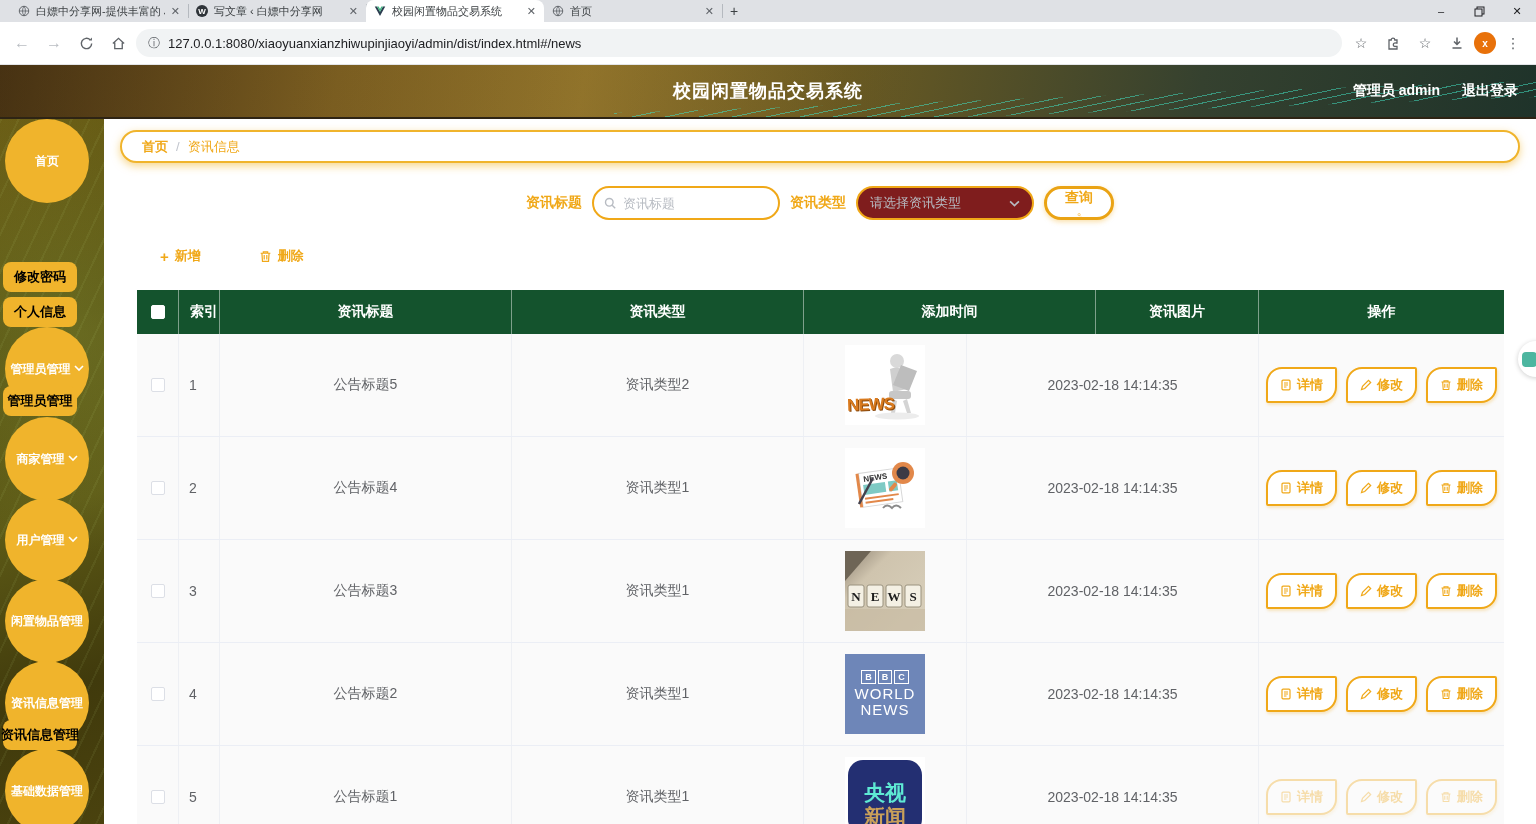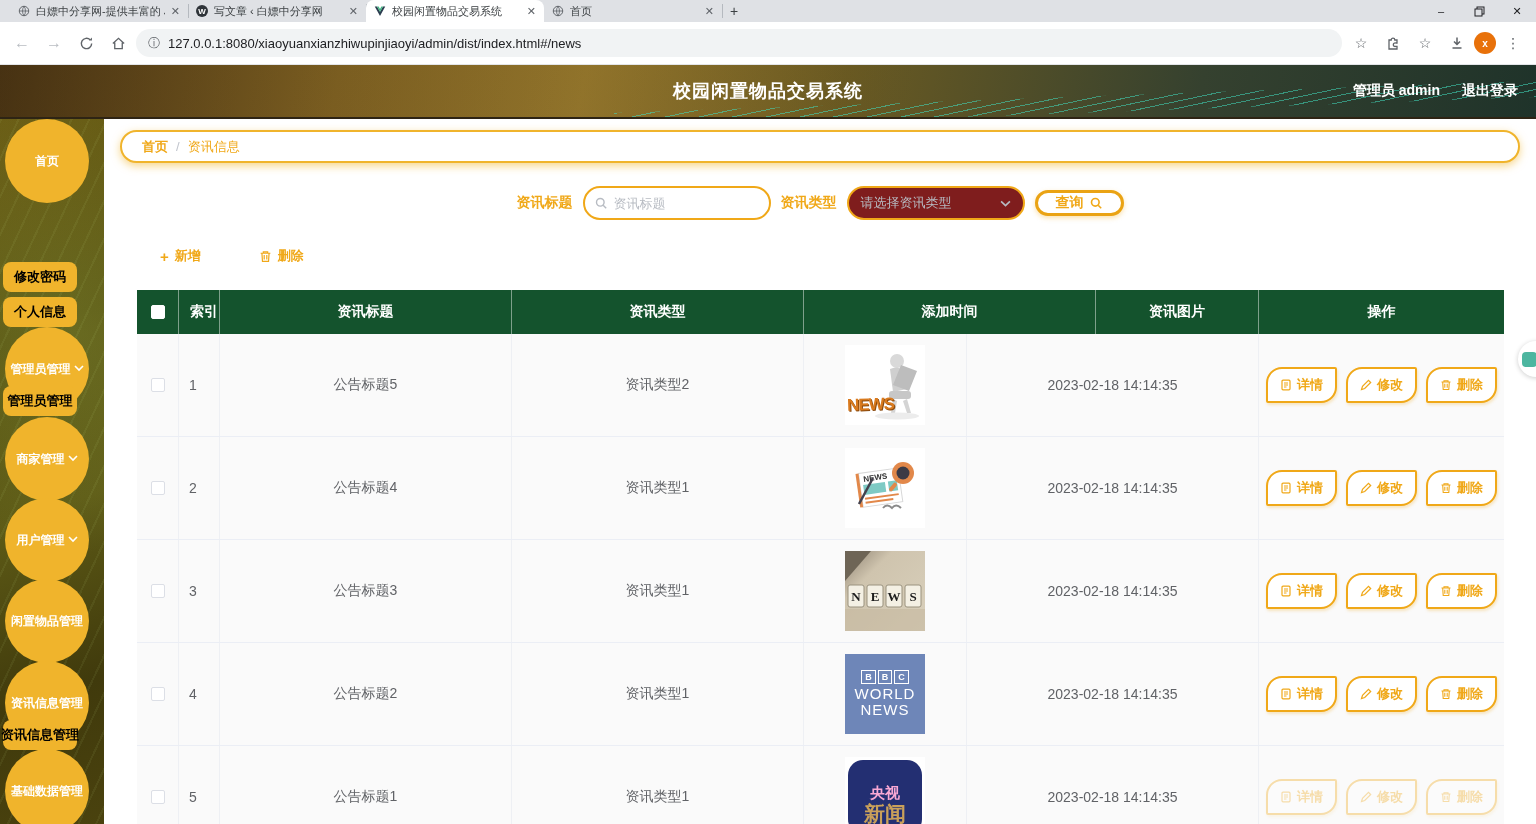--- a/index.html
+++ b/index.html
@@ -71,23 +71,23 @@
   .search-row { margin-top:23px; display:flex; align-items:center; justify-content:center; gap:10px; }
   .search-label { color:#f0a818; font-size:14px; font-weight:bold; }
   .pill-input { width:188px; height:34px; border:2px solid #f0a818; border-radius:17px; display:flex; align-items:center;
     padding:0 10px; gap:6px; background:#fff; }
   .pill-input input { border:none; outline:none; flex:1; font-size:13px; color:#606266; background:transparent; width:100%;
     font-family:"Liberation Sans",sans-serif; }
   .pill-input input::placeholder { color:#b7bbc2; }
   .pill-select { width:178px; height:34px; border:2px solid #f0a818; border-radius:17px; display:flex; align-items:center;
     padding:0 12px; background:#7f1d1d; cursor:pointer; }
   .select-placeholder { flex:1; font-size:13px; color:#b7bbc2; }
-  .query-btn { height:26px; padding:0 18px; border:3px solid #eaa314; border-radius:17px; background:#fff; display:flex;
+  .query-btn { height:34px; padding:0 18px; border:3px solid #eaa314; border-radius:17px; background:#fff; display:flex;
     align-items:center; gap:6px; color:#f0a818; font-size:14px; font-weight:bold; cursor:pointer;
-    box-shadow:0 2px 5px rgba(240,168,24,.35); font-family:"Liberation Sans",sans-serif; }
+    box-shadow:0 2px 5px rgba(240,168,24,.35); font-family:"Liberation Sans",sans-serif;flex-direction:column; }
 
   
   .toolbar { margin:27px 0 0 56px; display:flex; align-items:center; gap:58px; }
   .tool-btn { display:flex; align-items:center; gap:6px; color:#f0a818; font-size:13px; font-weight:bold; cursor:pointer;
     background:none; border:none; font-family:"Liberation Sans",sans-serif; }
   .tool-btn .plus { font-size:15px; }
 
   
   .table { margin:25px 0 0 33px; width:1367px; font-size:14px; }
   .thead { display:flex; background:#14532d; color:#fff; font-weight:bold; height:44px; align-items:center; }
@@ -118,21 +118,21 @@
   .img1 .news-word { position:absolute; left:2px; bottom:10px; color:#d97a1e; font-weight:bold; font-size:17px;
     letter-spacing:-1px; transform:rotate(-2deg); text-shadow:1px 1px 0 #8a4a0e; }
   .img3 { background:linear-gradient(135deg,#8d8272 0%, #cfc4ae 30%, #d9d0bc 100%); position:relative; }
   .img4 { background:#6e86b8; flex-direction:column; color:#fff; }
   .bbc-blocks { display:flex; gap:2px; margin-bottom:2px; }
   .bbc-blocks span { border:1px solid #fff; font-size:9px; font-weight:bold; padding:1px 3px; }
   .bbc-line { font-size:15px; letter-spacing:1px; line-height:1.1; font-weight:normal; }
   .img5 { background:#fff; }
   .cctv { width:74px; height:74px; background:#232f72; border-radius:15px; display:flex; flex-direction:column;
     align-items:center; justify-content:center; line-height:1.15; }
-  .cctv .l1 { color:#f9a8d4; font-size:15px; font-weight:bold;margin-top:16px; }
+  .cctv .l1 { color:#5eead4; font-size:21px; font-weight:bold;margin-top:16px; }
   .cctv .l2 { color:#c9a05a; font-size:21px; font-weight:bold; }
 
   
   .float-widget { position:absolute; right:-18px; top:222px; width:36px; height:36px; border-radius:50%; background:#fff;
     box-shadow:0 1px 5px rgba(0,0,0,.2); display:flex; align-items:center; justify-content:center; cursor:pointer; z-index:9; }
   .float-widget .teal { width:15px; height:15px; border-radius:4px; background:#4db6a0; margin-right:14px; }
 </style>
 </head>
 <body>
 

